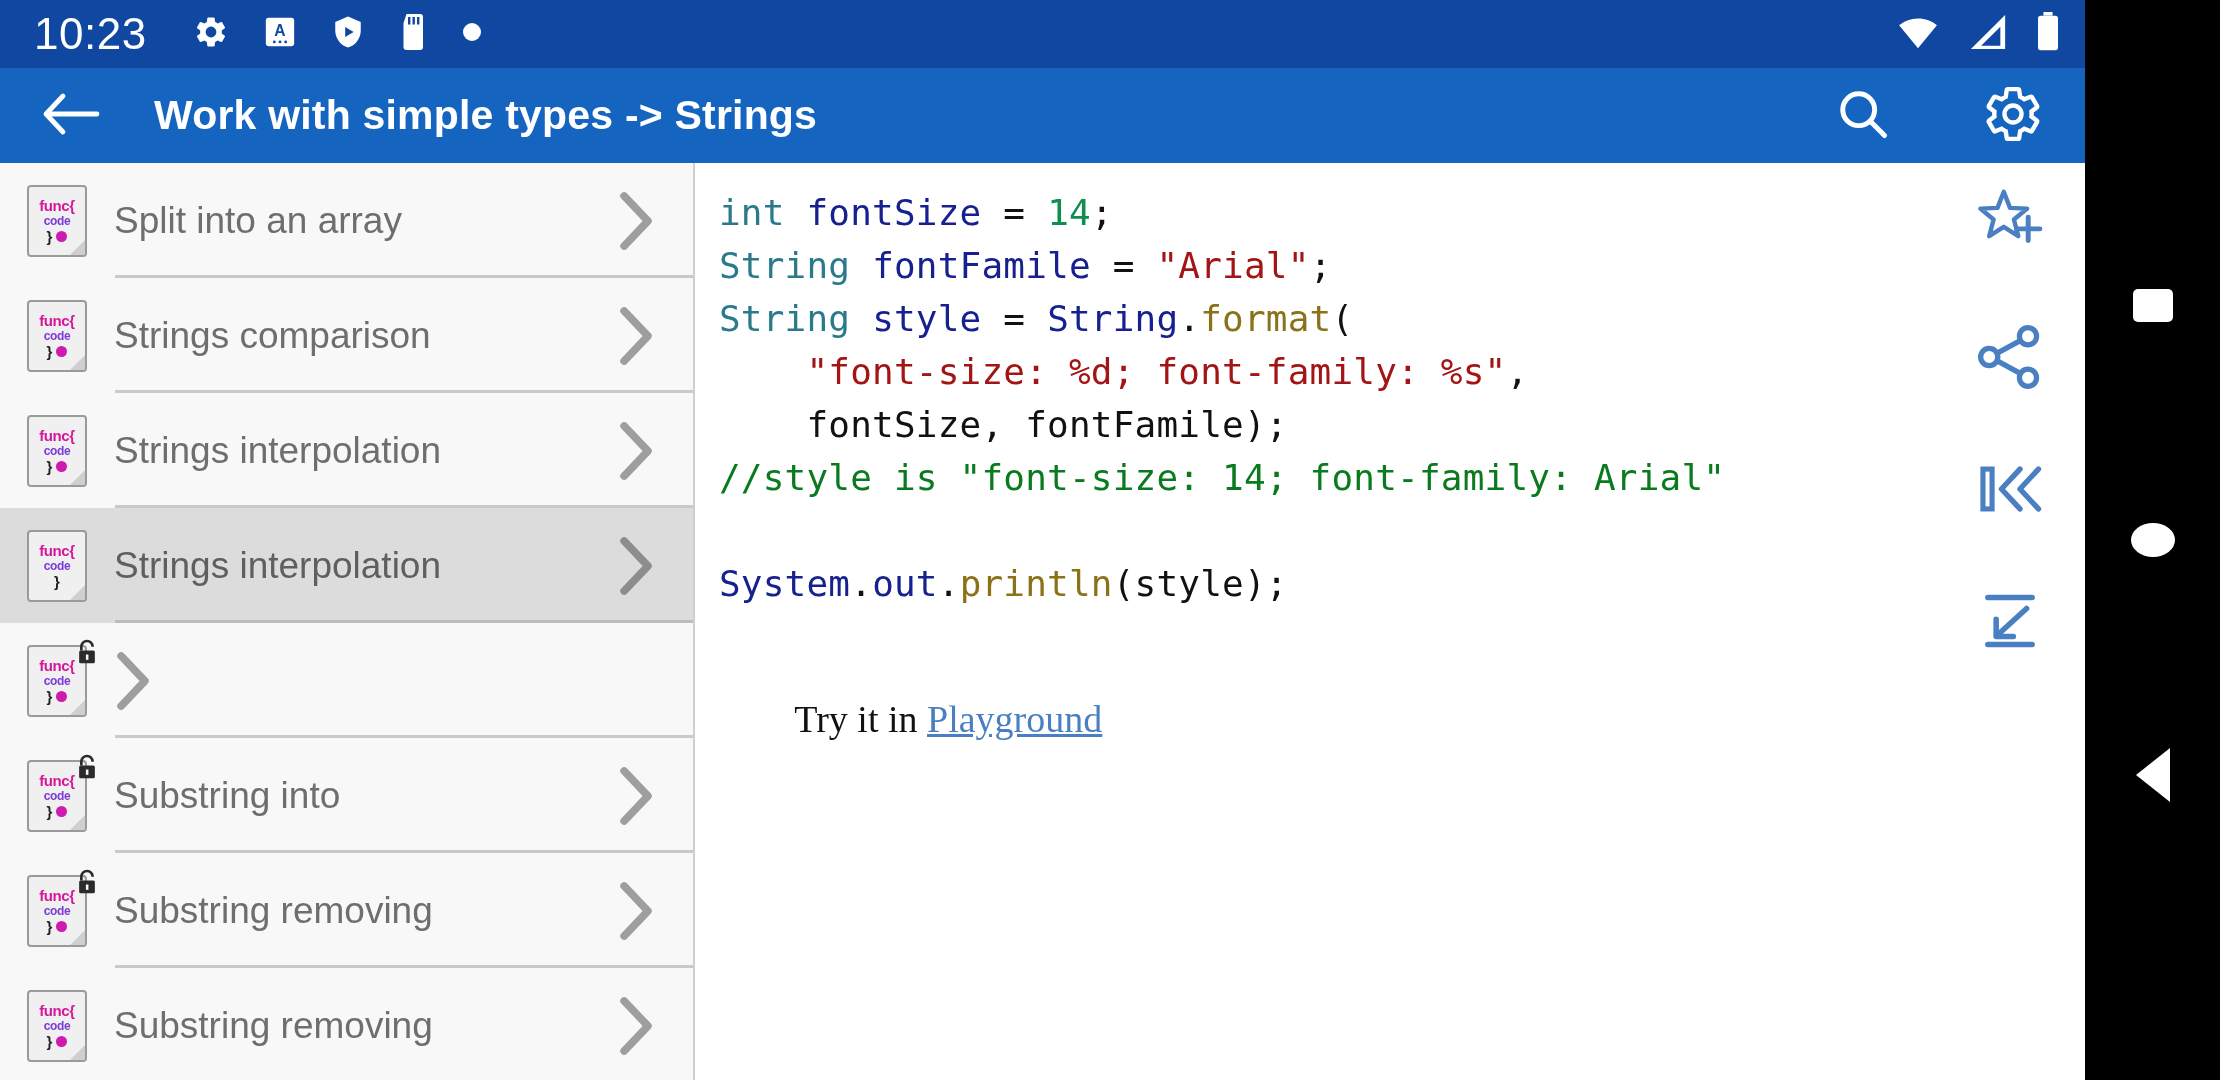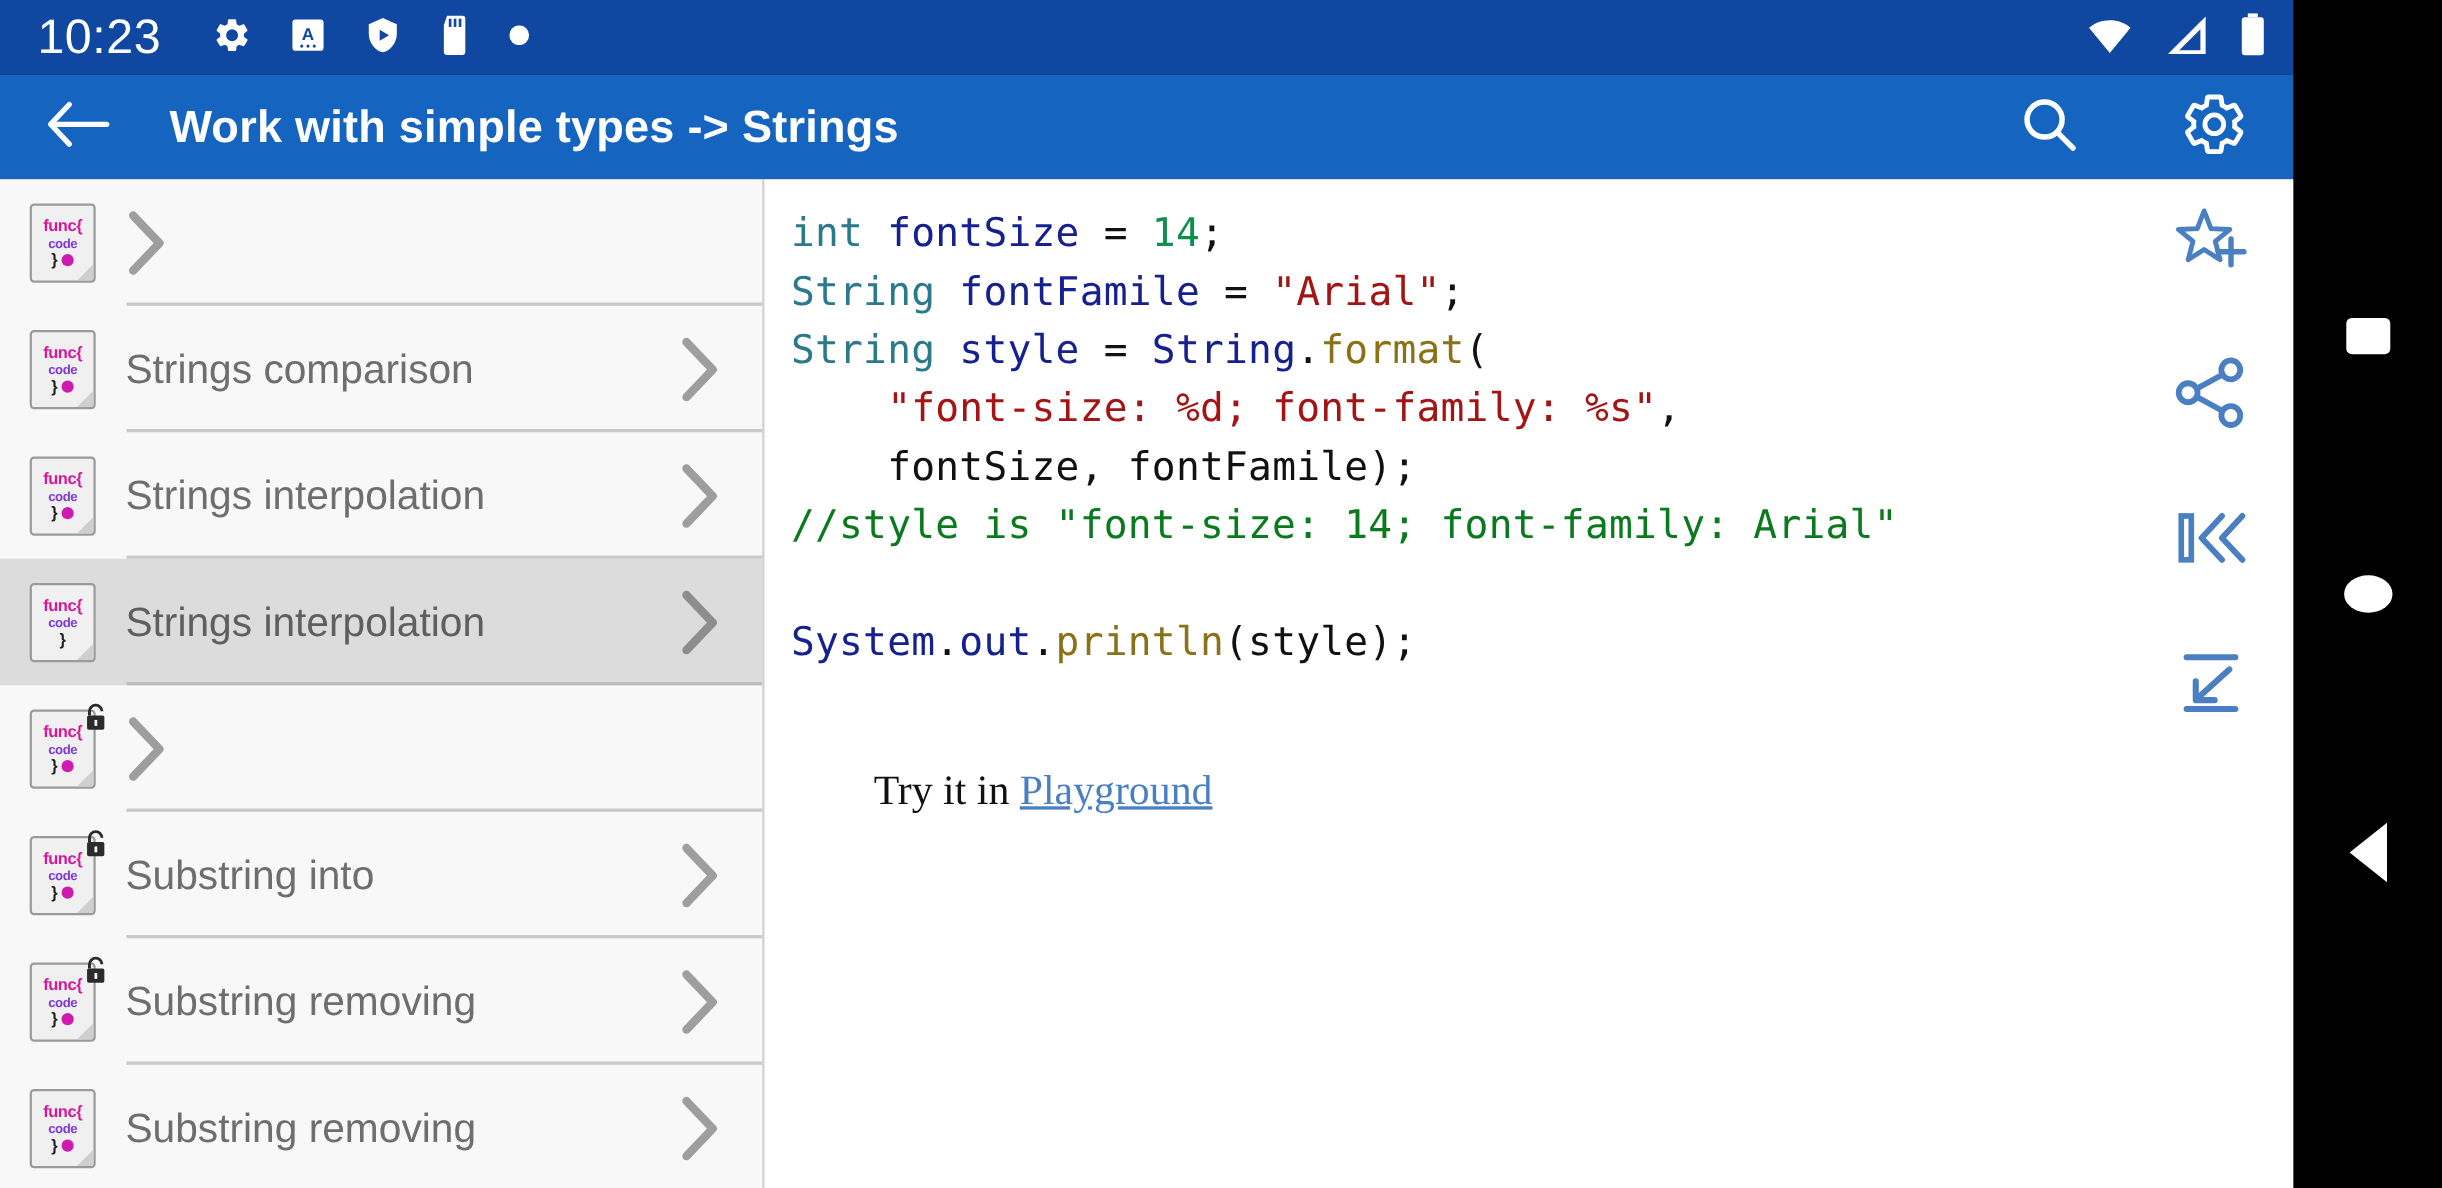--- a/index.html
+++ b/index.html
@@ -39,21 +39,21 @@
   .appbar-title {
     color:#ffffff; font-size:41px; font-weight:700;
     margin-left:48px; white-space:nowrap; letter-spacing:0.2px;
   }
   .appbar-actions { margin-left:auto; display:flex; align-items:center; gap:74px; }
   .appbar-btn { width:76px; height:76px; display:flex; align-items:center; justify-content:center; cursor:pointer; }
 
   
   .content {
     position:absolute; left:0; top:163px; width:2085px; height:917px;
-    display:flex; background:#fca5a5;
+    display:flex; background:#eab308;
   }
 
   
   .sidebar {
     width:695px; height:100%;
     background:#f8f8f8;
     border-right:2px solid #cfcfcf;
     overflow:hidden;
     position:relative;
   }
@@ -270,20 +270,21 @@
     <div class="sidebar" id="sidebar">
         <div class="list-row">
           <div class="icon-wrap">
             <span class="func-icon">
               <span class="l1">func{</span>
               <span class="l2">code</span>
               <span class="l3">}<i class="dot"></i></span>
               <span class="fold"></span>
             </span>
           </div>
+          <div class="row-label">Split into an array</div>
           <div class="chevron">
             <svg width="40" height="62" viewBox="0 0 16 26">
               <path d="M3 2.5 13 13 3 23.5" fill="none" stroke="#9e9e9e" stroke-width="3.2" stroke-linecap="round" stroke-linejoin="round"></path>
             </svg>
           </div>
           <div class="divider"></div>
         </div>
         <div class="list-row">
           <div class="icon-wrap">
             <span class="func-icon">

